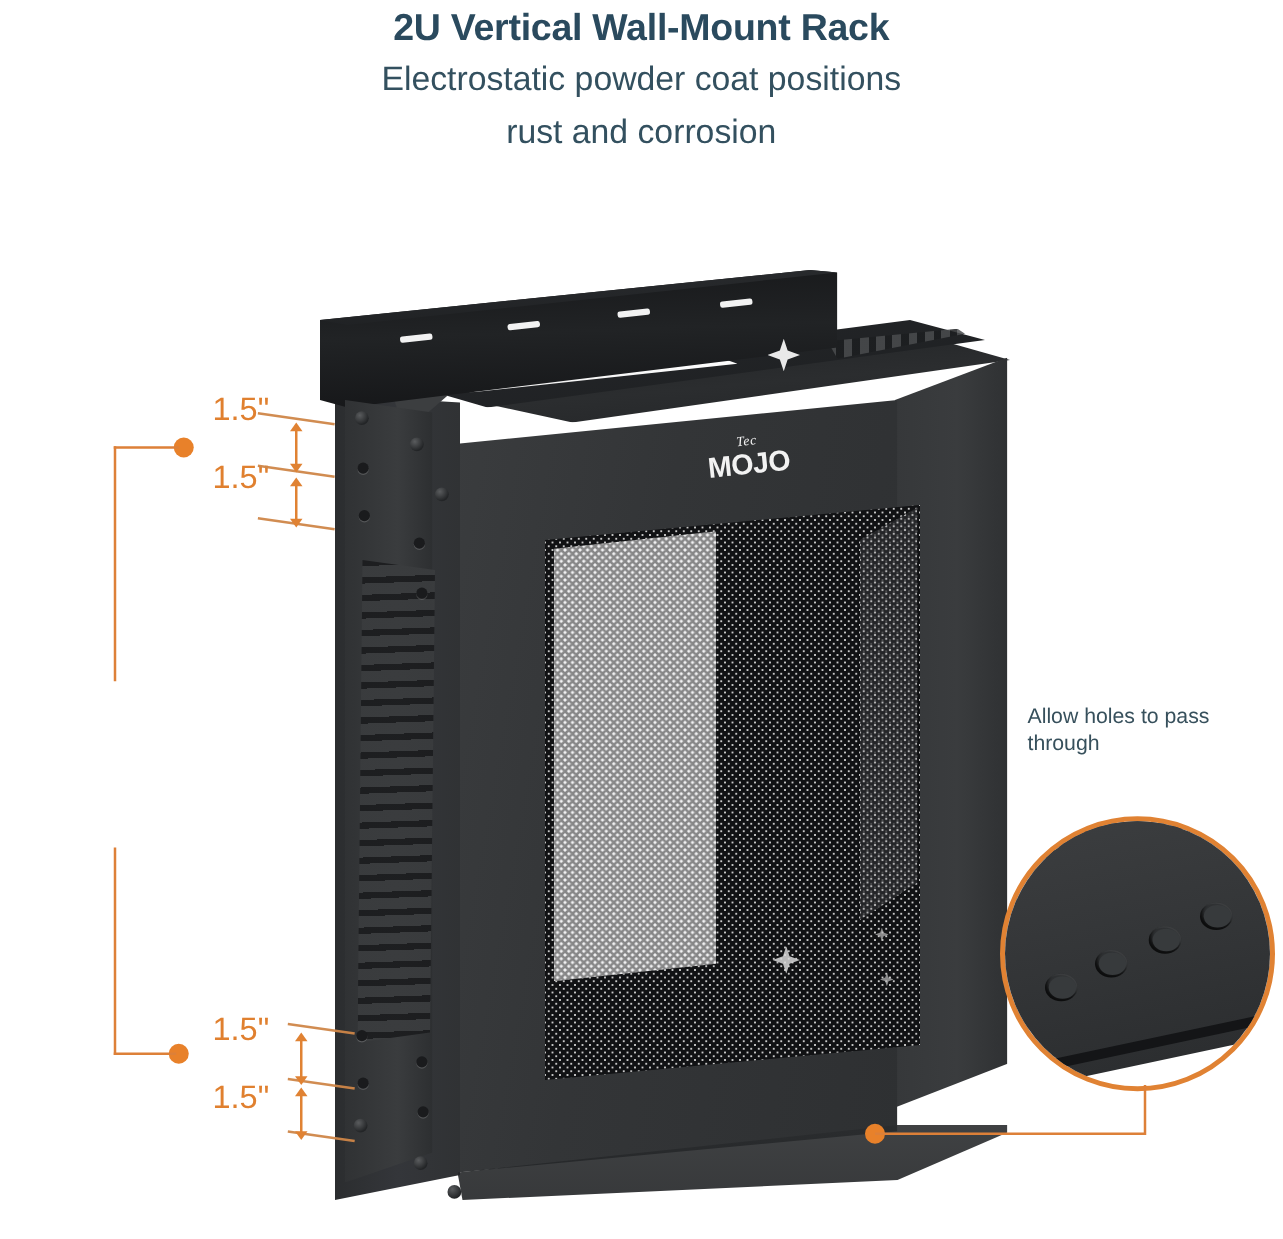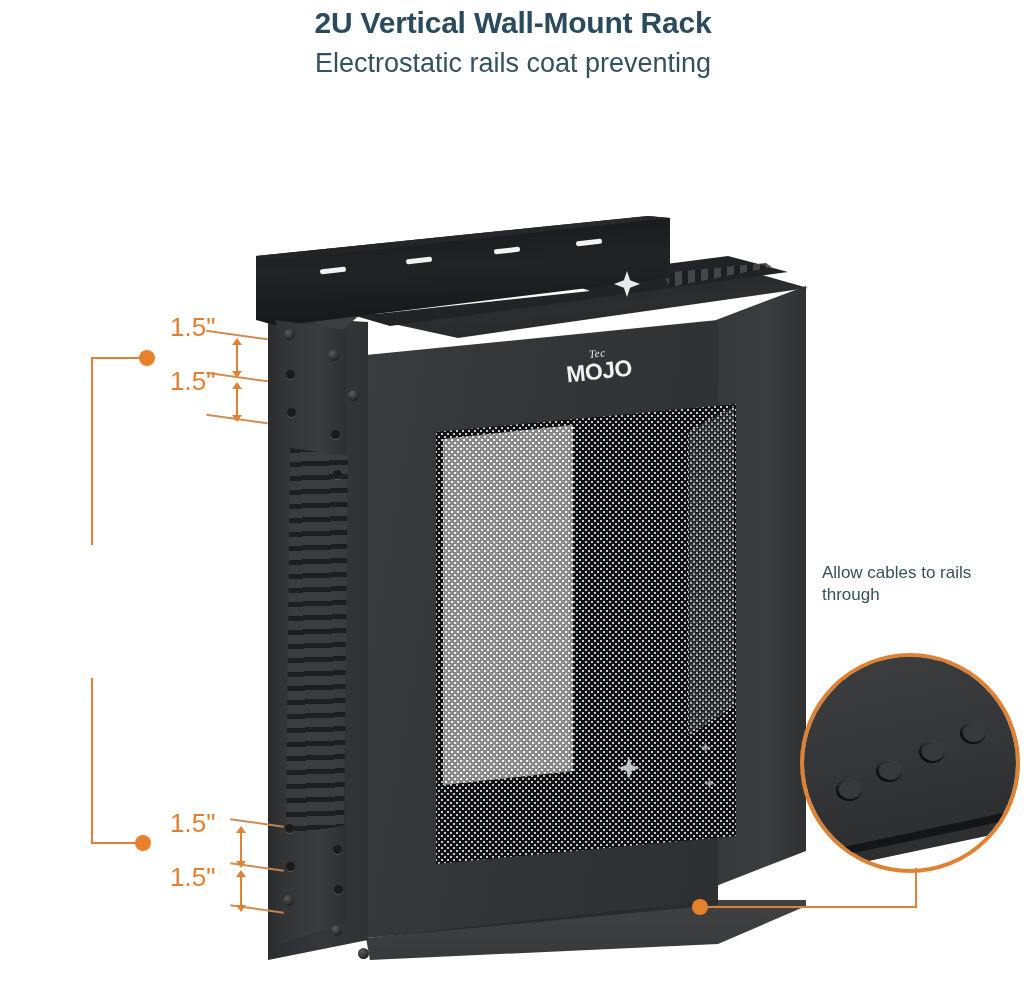--- a/index.html
+++ b/index.html
@@ -458,21 +458,22 @@
     opacity: .95;
   }
 </style>
 </head>
 <body>
 
 <div id="stage">
 
   <div class="hdr">
     <div class="hdr-title">2U Vertical Wall-Mount Rack</div>
-    <div class="hdr-sub">Electrostatic rails coat preventing</div>
+    <div class="hdr-sub">Electrostatic powder coat positions</div>
+    <div class="hdr-sub">rust and corrosion</div>
   </div>
 
   <div class="rack">
 
     <div class="toplip"></div>
     <div class="rside"></div>
     <div class="face"></div>
     <div class="side"></div>
     <div class="topface"></div>
 
@@ -551,21 +552,21 @@
     <div class="lead-h" style="left:91px; top:357px; width:52px;"></div>
     <div class="lead-v" style="left:91px; top:357px; height:188px;"></div>
 
     <div class="lead-dot" style="left:135px; top:835px;"></div>
     <div class="lead-h" style="left:91px; top:842px; width:50px;"></div>
     <div class="lead-v" style="left:91px; top:678px; height:166px;"></div>
   </div>
 
 
   <div class="callout-right">
-    <div class="co-body">Allow cables to rails through</div>
+    <div class="co-body">Allow holes to pass through</div>
   </div>
 
   <div class="mag">
     <div class="mag-inner">
       <div class="mag-topstrip"></div>
       <div class="mag-edge"></div>
       <div class="mag-plate"></div>
       <div class="mag-botedge"></div>
       <div class="ko" style="left:52px; top:152px;"></div>
       <div class="ko" style="left:92px; top:133px;"></div>

